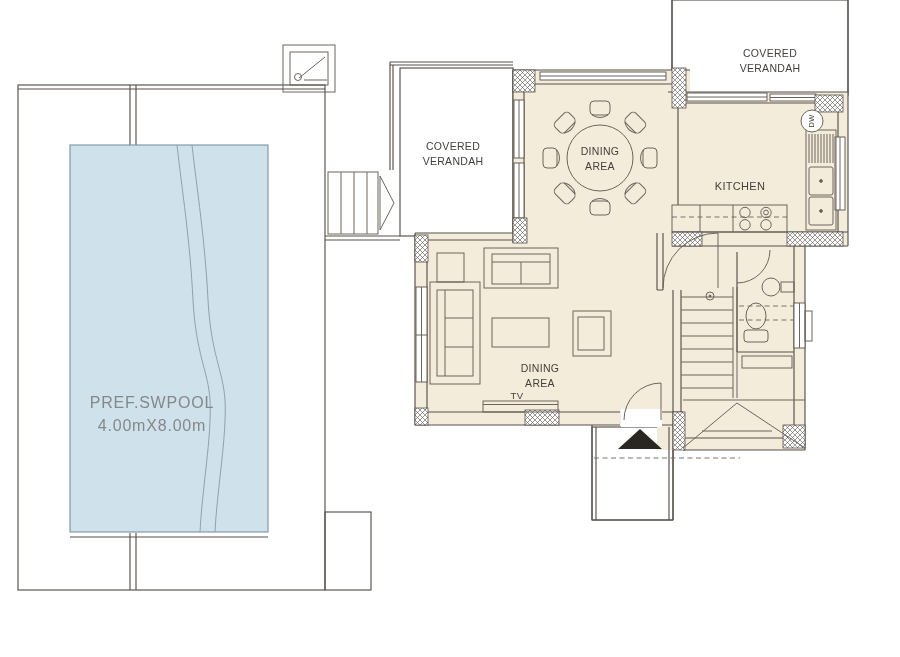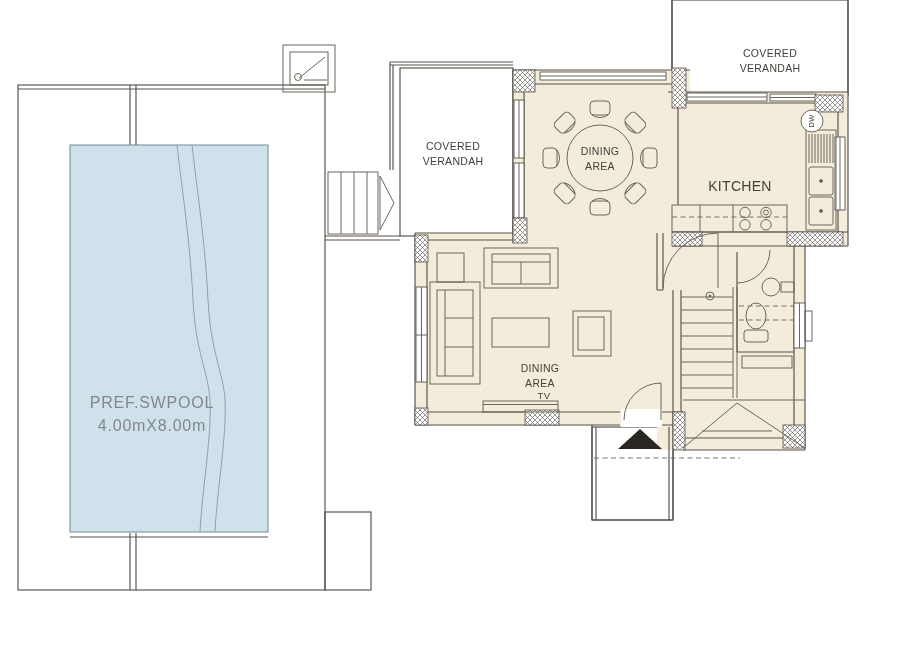--- a/index.html
+++ b/index.html
@@ -10,21 +10,21 @@
        font-size:10.5px;line-height:15px;letter-spacing:.3px;font-weight:500;}
   .lbl .bg{background:rgba(255,255,255,.92);padding:0 3px;display:inline-block;}
   .w{stroke:var(--line_dark,#57514b);fill:none;stroke-width:1.15;}
   .f{stroke:var(--furn_line,#6c655d);fill:none;stroke-width:1;}
   .ff{stroke:var(--furn_line,#6c655d);fill:var(--floor_cream,#f4ecdb);stroke-width:1;}
   .win{fill:#fff;stroke:var(--line_dark,#57514b);stroke-width:.9;}
   .dash{stroke:var(--furn_line,#6c655d);fill:none;stroke-width:.9;stroke-dasharray:5 3.5;}
   .hatchrect{fill:url(#hatch);stroke:var(--line_dark,#57514b);stroke-width:.8;}
   #lbl-pool{color:var(--pool_text,#85878a);font-size:16px;line-height:23px;letter-spacing:.8px;margin-left:6px;}
   #lbl-title{color:var(--title_text,#45413d);font-size:20px;line-height:24px;letter-spacing:3.5px;}
-  #lbl-kitchen{font-size:14px;}
+  #lbl-kitchen{font-size:11px;}
   #lbl-tv{font-size:9.5px;letter-spacing:.5px;}
   #lbl-dw{font-size:7.5px;letter-spacing:.3px;transform:translate(-50%,-50%) rotate(-90deg);
           left:812px;top:121px;width:30px;line-height:10px;}
 </style>
 </head>
 <body>
 
 <div class="plan">
 
 <svg width="900" height="657" viewBox="0 0 900 657">
@@ -313,21 +313,21 @@
 
 <div class="lbl" id="lbl-kitchen" style="left:690px;top:179px;width:100px;">
   <span>KITCHEN</span>
 </div>
 
 <div class="lbl" id="lbl-sitting" style="left:495px;top:361px;width:90px;">
   <span>DINING</span><br>
   <span>AREA</span>
 </div>
 
-<div class="lbl" id="lbl-tv" style="left:524px;top:388px;width:40px;">
+<div class="lbl" id="lbl-tv" style="left:497px;top:388px;width:40px;">
   <span>TV</span>
 </div>
 
 <div class="lbl" id="lbl-dw">
   <span>DW</span>
 </div>
 
 <div class="lbl" id="lbl-pool" style="left:76px;top:391px;width:140px;">
   <span>PREF.SWPOOL</span><br>
   <span>4.00mX8.00m</span>

